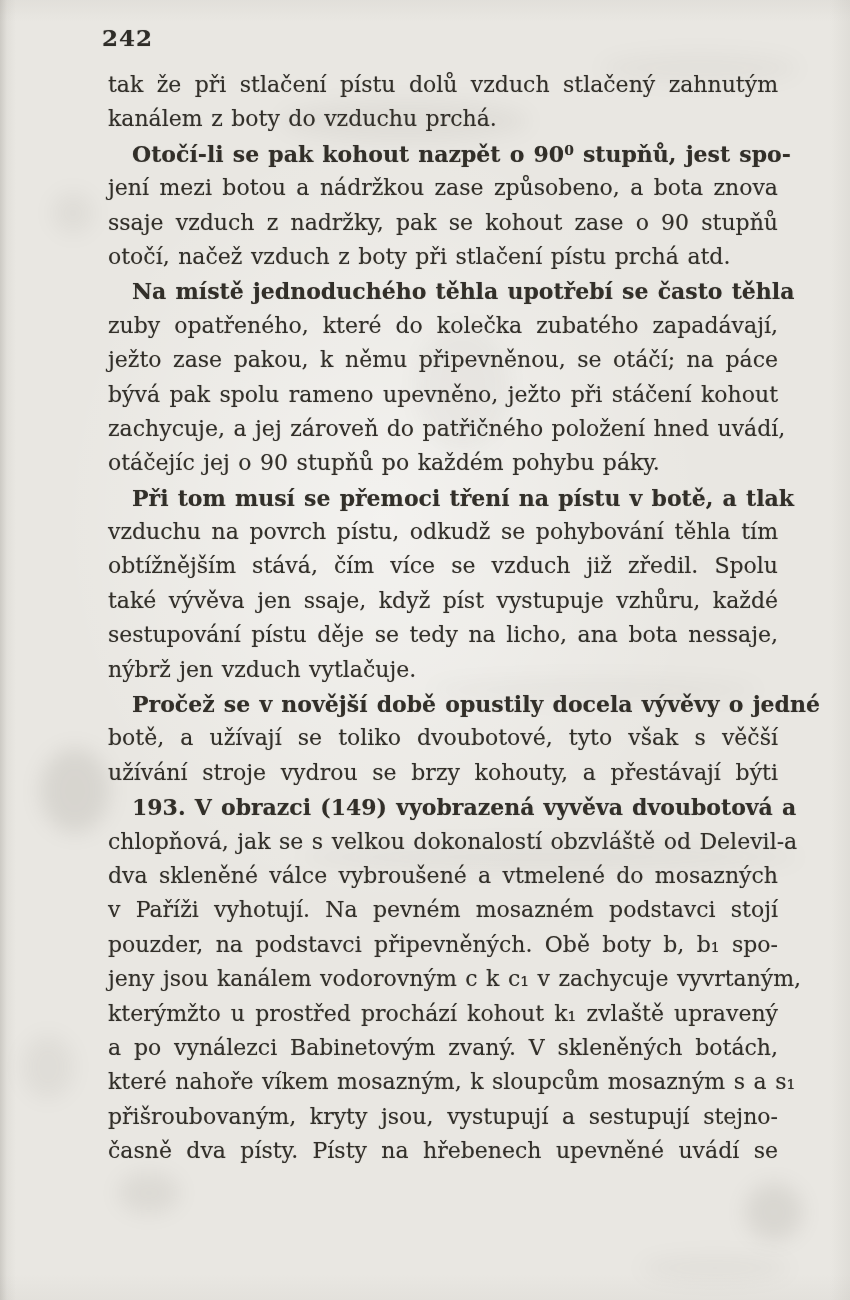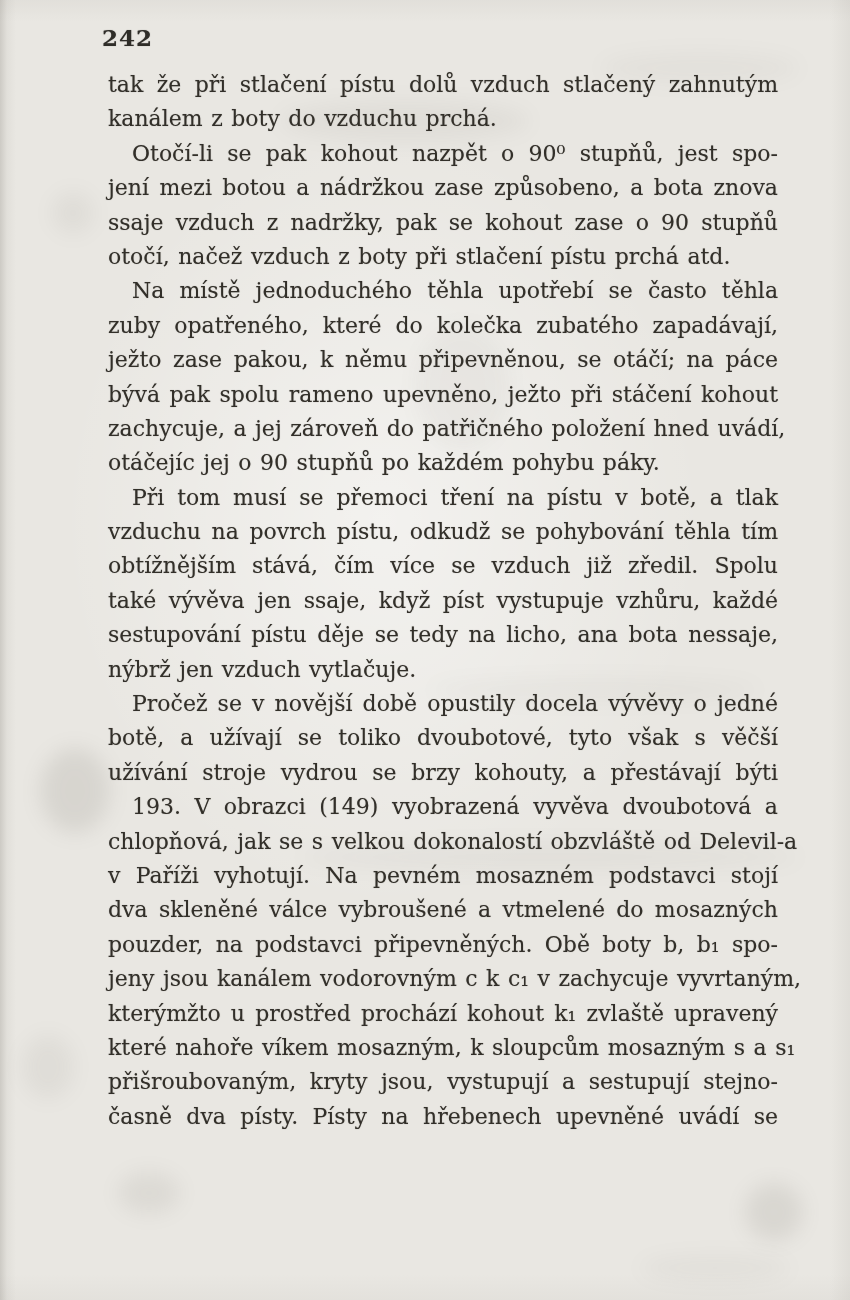--- a/index.html
+++ b/index.html
@@ -34,21 +34,21 @@
     text-shadow:0 0 1px rgba(51,48,42,0.38);
     margin-left:8px;
   }
   .line{
     text-align:justify;
     text-align-last:justify;
     word-spacing:1.5px;
     height:34.4px;overflow:visible;white-space:nowrap;
   }
   .line.final{text-align-last:left;}
-  .line.indent{text-indent:24px;}
+  .line.indent{text-indent:24px;font-weight:bold;}
   .var{}
 </style>
 </head>
 <body>
 
 <div class="page">
   <div class="stain" style="left:40px;top:748px;width:70px;height:85px;opacity:.14;"></div>
   <div class="stain" style="left:745px;top:1183px;width:58px;height:58px;opacity:.13;"></div>
   <div class="stain" style="left:280px;top:100px;width:250px;height:42px;opacity:.07;"></div>
   <div class="stain" style="left:118px;top:1172px;width:62px;height:42px;opacity:.10;"></div>
@@ -79,22 +79,23 @@
       <div class="line"><span>vzduchu na povrch pístu, odkudž se pohybování těhla tím</span></div>
       <div class="line"><span>obtížnějším stává, čím více se vzduch již zředil. Spolu</span></div>
       <div class="line"><span>také vývěva jen ssaje, když píst vystupuje vzhůru, každé</span></div>
       <div class="line"><span>sestupování pístu děje se tedy na licho, ana bota nessaje,</span></div>
       <div class="line final"><span>nýbrž jen vzduch vytlačuje.</span></div>
       <div class="line indent"><span>Pročež se v novější době opustily docela vývěvy o jedné</span></div>
       <div class="line"><span>botě, a užívají se toliko dvoubotové, tyto však s věčší</span></div>
       <div class="line"><span>užívání stroje vydrou se brzy kohouty, a přestávají býti</span></div>
       <div class="line indent"><span>193. V obrazci (149) vyobrazená vyvěva dvoubotová a</span></div>
       <div class="line"><span>chlopňová, jak se s velkou dokonalostí obzvláště od Delevil-a</span></div>
+      <div class="line"><span>dva skleněné válce vybroušené a vtmelené do mosazných</span></div>
       <div class="line"><span>v Paříži vyhotují. Na pevném mosazném podstavci stojí</span></div>
-      <div class="line"><span>dva skleněné válce vybroušené a vtmelené do mosazných</span></div>
       <div class="line"><span>pouzder, na podstavci připevněných. Obě boty </span><span class="var">b, b₁</span><span> spo-</span></div>
       <div class="line"><span>jeny jsou kanálem vodorovným </span><span class="var">c k c₁</span><span> v zachycuje vyvrtaným,</span></div>
       <div class="line"><span>kterýmžto u prostřed prochází kohout </span><span class="var">k₁</span><span> zvlaště upravený</span></div>
+      <div class="line"><span>a po vynálezci Babinetovým zvaný. V skleněných botách,</span></div>
       <div class="line"><span>které nahoře víkem mosazným, k sloupcům mosazným </span><span class="var">s</span><span> a </span><span class="var">s₁</span></div>
       <div class="line"><span>přišroubovaným, kryty jsou, vystupují a sestupují stejno-</span></div>
       <div class="line"><span>časně dva písty. Písty na hřebenech upevněné uvádí se</span></div>
     </div>
 </div>
 
 </body></html>

